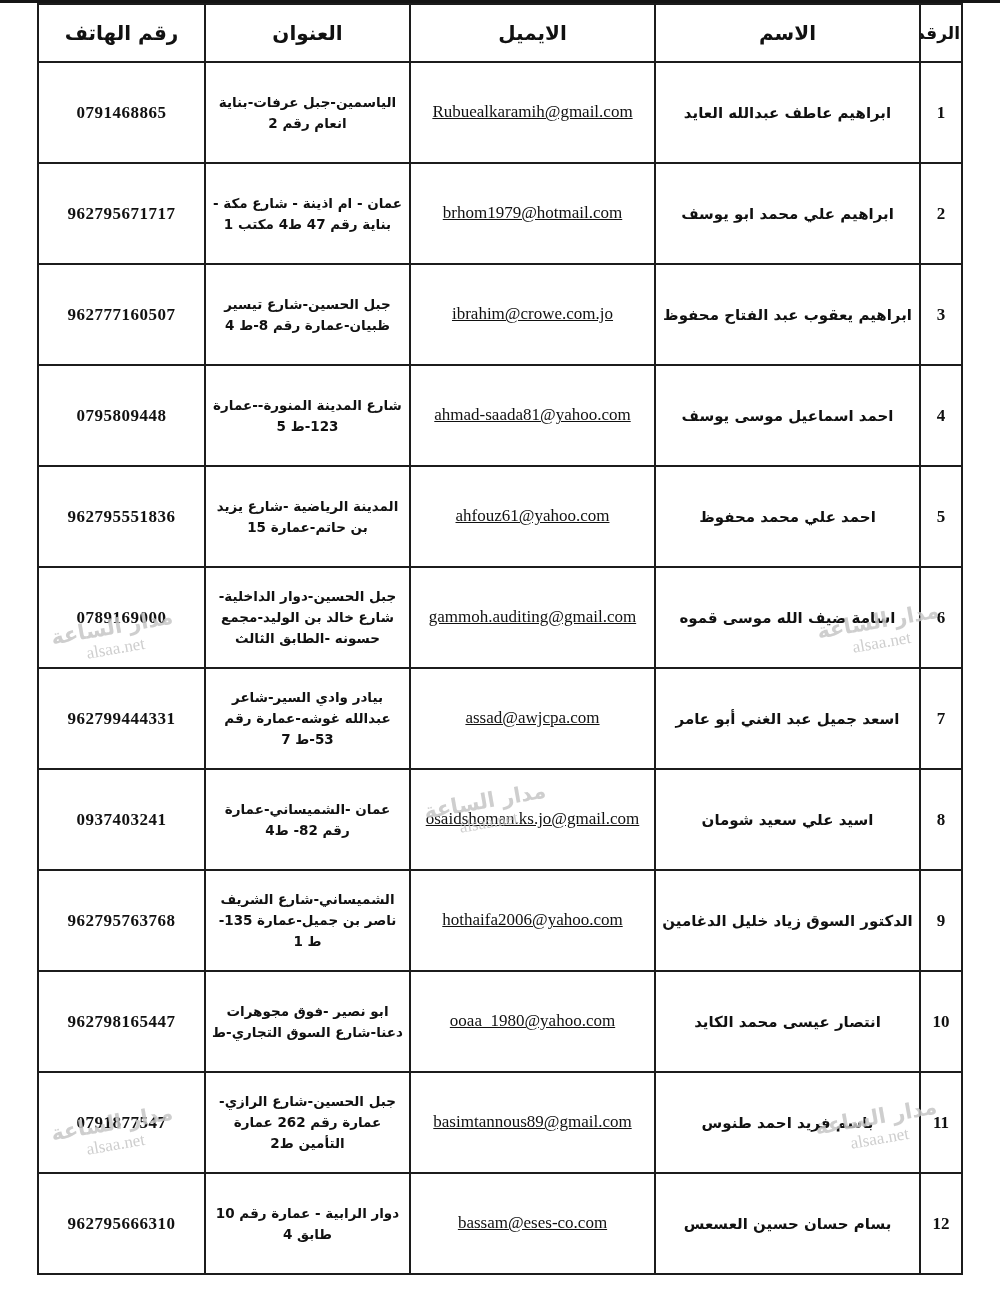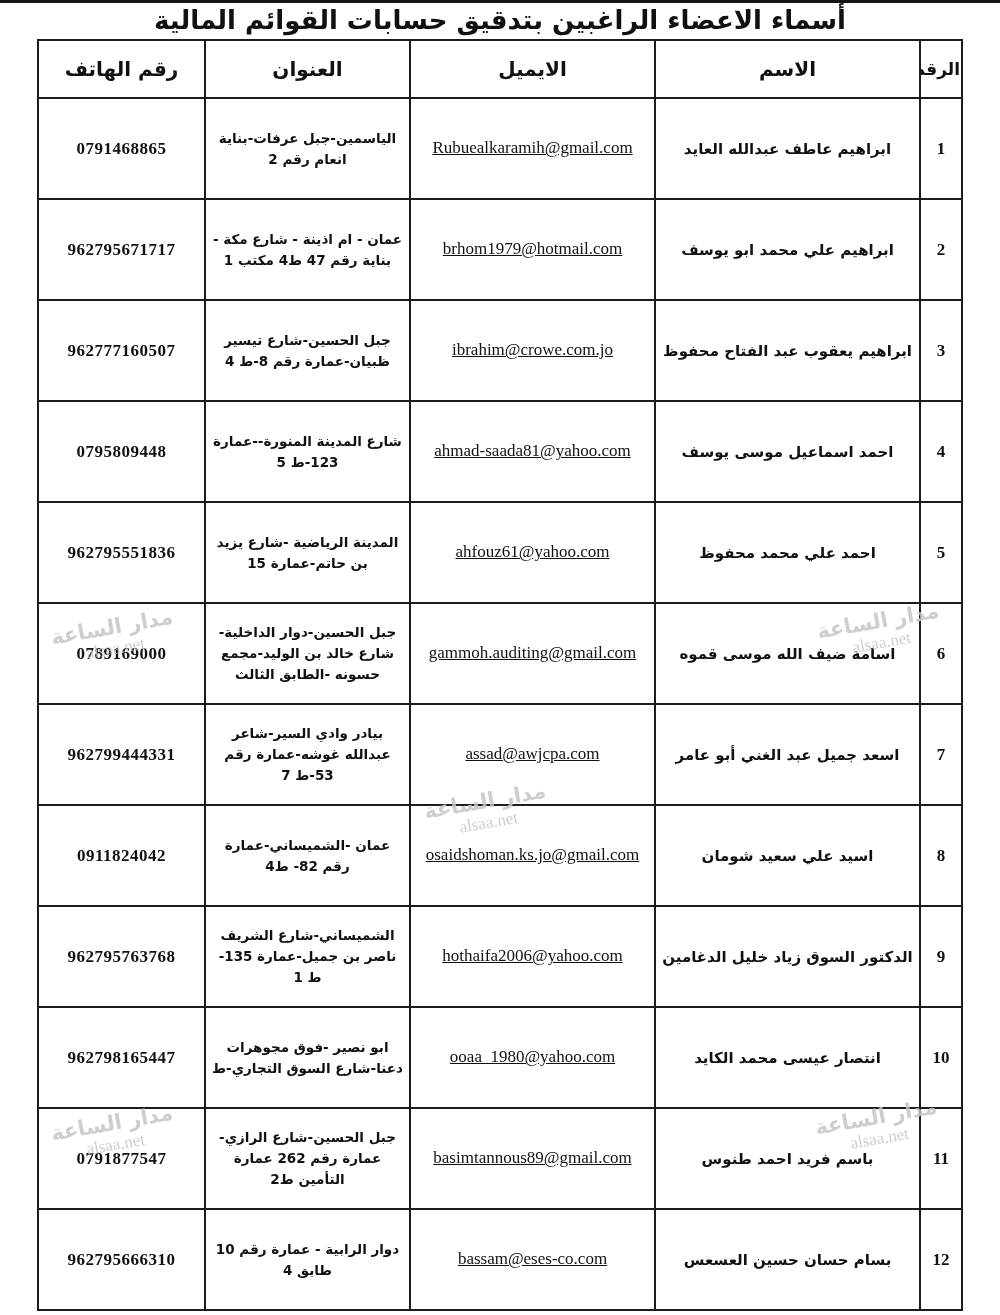--- a/index.html
+++ b/index.html
@@ -95,21 +95,20 @@
     font-family: "Liberation Serif", serif;
     font-size: 17px;
     direction: ltr;
   }
 </style>
 </head>
 <body>
 
 <div class="page">
 
-  <div class="page-title">أسماء الاعضاء الراغبين بتدقيق حسابات القوائم المالية</div>
 
   <table class="members">
     <colgroup>
       <col style="width:42px">
         <col style="width:265px">
         <col style="width:245px">
         <col style="width:205px">
         <col style="width:167px">
     </colgroup>
     <thead>
@@ -169,21 +168,21 @@
         <td class="c-name">اسعد جميل عبد الغني أبو عامر</td>
         <td class="c-email">assad@awjcpa.com</td>
         <td class="c-address">بيادر وادي السير-شاعر عبدالله غوشه-عمارة رقم 53-ط 7</td>
         <td class="c-phone">962799444331</td>
       </tr>
       <tr>
         <td class="c-num">8</td>
         <td class="c-name">اسيد علي سعيد شومان</td>
         <td class="c-email">osaidshoman.ks.jo@gmail.com</td>
         <td class="c-address">عمان -الشميساني-عمارة رقم 82- ط4</td>
-        <td class="c-phone">0911824042</td>
+        <td class="c-phone">0937403241</td>
       </tr>
       <tr>
         <td class="c-num">9</td>
         <td class="c-name">الدكتور السوق زياد خليل الدغامين</td>
         <td class="c-email">hothaifa2006@yahoo.com</td>
         <td class="c-address">الشميساني-شارع الشريف ناصر بن جميل-عمارة 135-ط 1</td>
         <td class="c-phone">962795763768</td>
       </tr>
       <tr>
         <td class="c-num">10</td>

